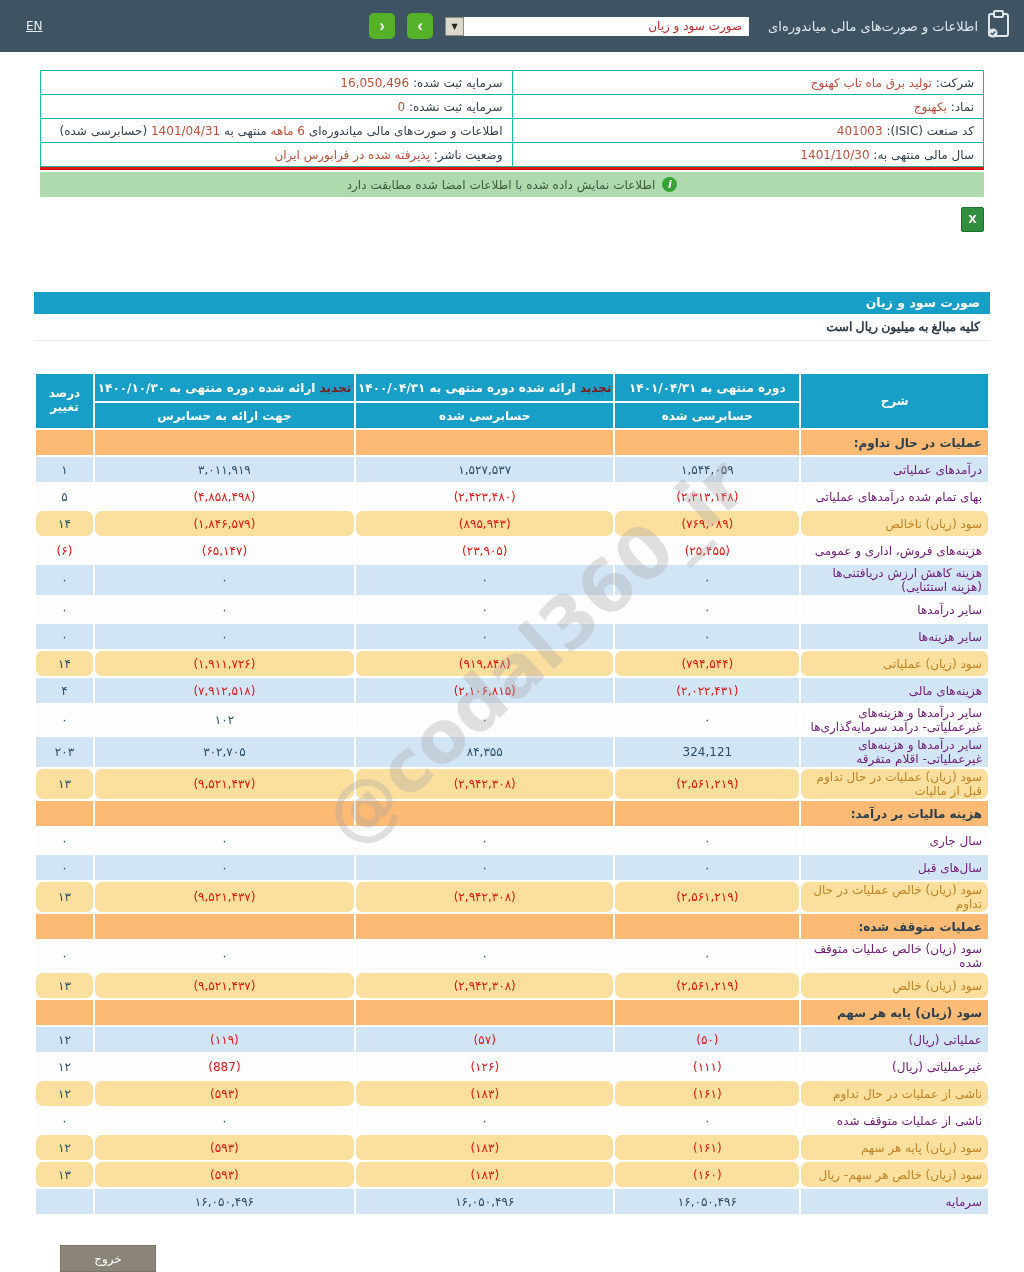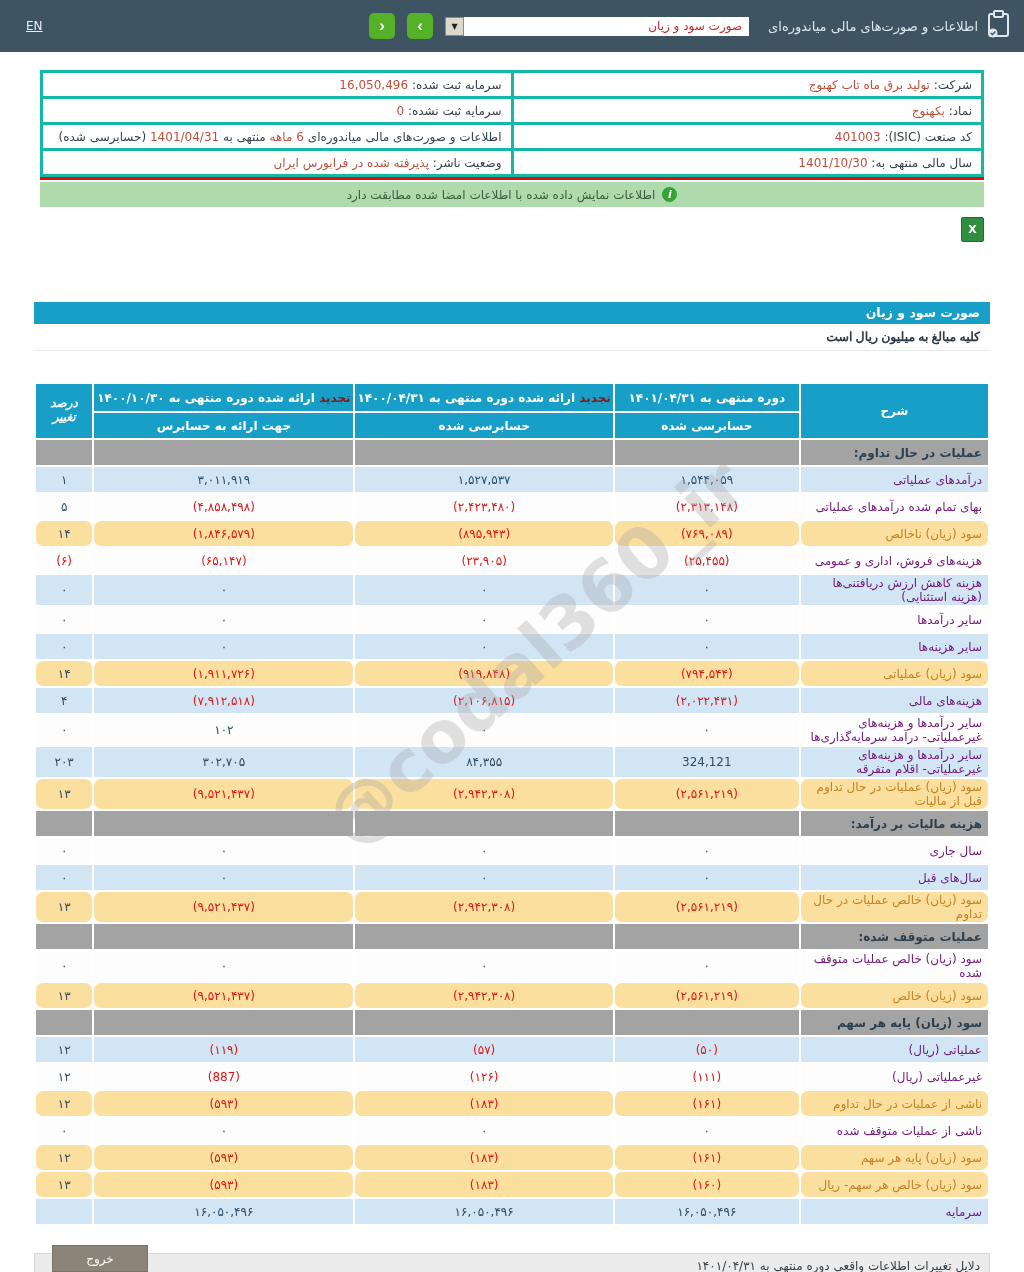--- a/index.html
+++ b/index.html
@@ -16,21 +16,21 @@
   .select-arrow{width:17px;background:#ddd8cc;border:1px solid #8a8a8a;display:flex;align-items:center;
                 justify-content:center;font-size:8px;color:#222;cursor:pointer;}
   .nav-btn{width:26px;height:26px;background:#54b128;border-radius:5px;color:#fff;font-size:17px;
            font-weight:bold;display:flex;align-items:center;justify-content:center;cursor:pointer;
            border:none;margin-right:3px;}
   .spacer{flex:1;}
   .en-link{color:#e8eef3;font-size:12px;text-decoration:underline;cursor:pointer;margin-left:12px;text-align:right;}
 
   
   .company{margin:18px 40px 0;border-collapse:collapse;width:944px;font-size:12px;}
-  .company td{border:3px solid #14b8a6;height:23px;padding:0 9px;width:50%;margin-top:27px;}
+  .company td{border:1px solid #14b8a6;height:23px;padding:0 9px;width:50%;margin-top:27px;}
   .c-lbl{color:#33424e;}
   .c-val{color:#bf4f3a;}
   .red-line{margin:0 40px;border-top:3px solid #e01010;}
   .green-bar{margin:2px 40px 0;background:#aedaae;height:25px;display:flex;align-items:center;
              justify-content:center;gap:7px;font-size:12px;color:#3f5a3f;}
   .info-icon{width:15px;height:15px;border-radius:50%;background:#35a435;color:#fff;font-size:11px;
              font-weight:bold;font-style:italic;display:flex;align-items:center;justify-content:center;}
   .million-row{margin:10px 40px 0;display:flex;justify-content:space-between;align-items:center;}
   .million-box{border:1px solid #a5a5a5;font-size:12px;color:#333;padding:2px 22px;}
   .excel-icon{width:21px;height:23px;background:#2f8f3f;border:1px solid #1e6e2e;border-radius:2px;
@@ -43,39 +43,39 @@
             line-height:22px;padding:0 10px;}
   .unit-note{font-weight:bold;color:#2b3a46;font-size:12.5px;height:26px;line-height:26px;
              padding:0 10px;border-bottom:1px solid #e9e9e9;font-family:Liberation Serif, serif;}
 
   .pl-table{width:100%;border-collapse:separate;border-spacing:2px;margin-top:31px;font-size:12px;}
   .pl-table th{background:#189fc7;color:#fff;font-weight:bold;text-align:center;padding:2px 2px;}
   .th-main{height:23px;}
   .th-sub{height:21px;margin-left:46px;}
   .th-txt{display:inline-block;white-space:nowrap;position:relative;z-index:2;}
   .restate-prefix{color:#7e1c1c;}
-  .pct-head{color:#8a1f1f;line-height:1.15;font-style:italic;}
+  .pct-head{color:#8a1f1f;line-height:1.15;}
   .pl-table td{height:23px;padding:1px 6px;}
   td.label{text-align:right;color:#701a75;}
   td.sec{font-weight:bold;color:#2b3f4f;}
   td.ylbl{color:#c38224;}
   td.val{text-align:center;direction:ltr;}
   .pos{color:#2b4d66;}
   .neg{color:#e01515;}
   .bg-b{background:#d2e5f5;}
   .bg-w{background:#fdfdfd;}
   .bg-y{background:#fbdf9e;border-radius:7px;}
-  .bg-s{background:#a3a3a3;}
+  .bg-s{background:#fdba74;}
 
   
   .accordions{margin:27px 34px 0;}
   .acc-item{margin-bottom:7px;}
   .acc-bar{background:#ececec;border:1px solid #d8d8d8;height:25px;line-height:25px;padding:0 9px;
            font-size:12px;color:#33424e;cursor:pointer;}
-  .exit-btn{position:absolute;left:52px;top:1245px;width:96px;height:27px;background:#8b8478;
+  .exit-btn{position:absolute;left:60px;top:1245px;width:96px;height:27px;background:#8b8478;
             color:#fff;font-size:12px;border:1px solid #7a7468;cursor:pointer;}
 
   .watermark{position:absolute;left:185px;top:610px;width:700px;transform:rotate(-42deg);
              font-size:72px;font-weight:bold;color:rgba(165,165,165,0.33);direction:ltr;
              text-align:center;pointer-events:none;z-index:4;}
 </style>
 </head>
 <body>
 
 <div class="page">
@@ -356,22 +356,17 @@
             <td class="label bg-b">سرمایه</td>
             <td class="val bg-b pos">۱۶,۰۵۰,۴۹۶</td>
             <td class="val bg-b pos">۱۶,۰۵۰,۴۹۶</td>
             <td class="val bg-b pos">۱۶,۰۵۰,۴۹۶</td>
             <td class="val bg-b pos"></td>
           </tr>
         </tbody>
     </table>
   </div>
 
-  <div class="accordions">
-      <div class="acc-item">
-        <div class="acc-bar">دلایل تغییرات اطلاعات واقعی دوره منتهی به ۱۴۰۱/۰۴/۳۱</div>
-      </div>
-    </div>
 
   <button class="exit-btn">خروج</button>
 
   <div class="watermark">@codal360_ir</div>
 </div>
 
 </body></html>

